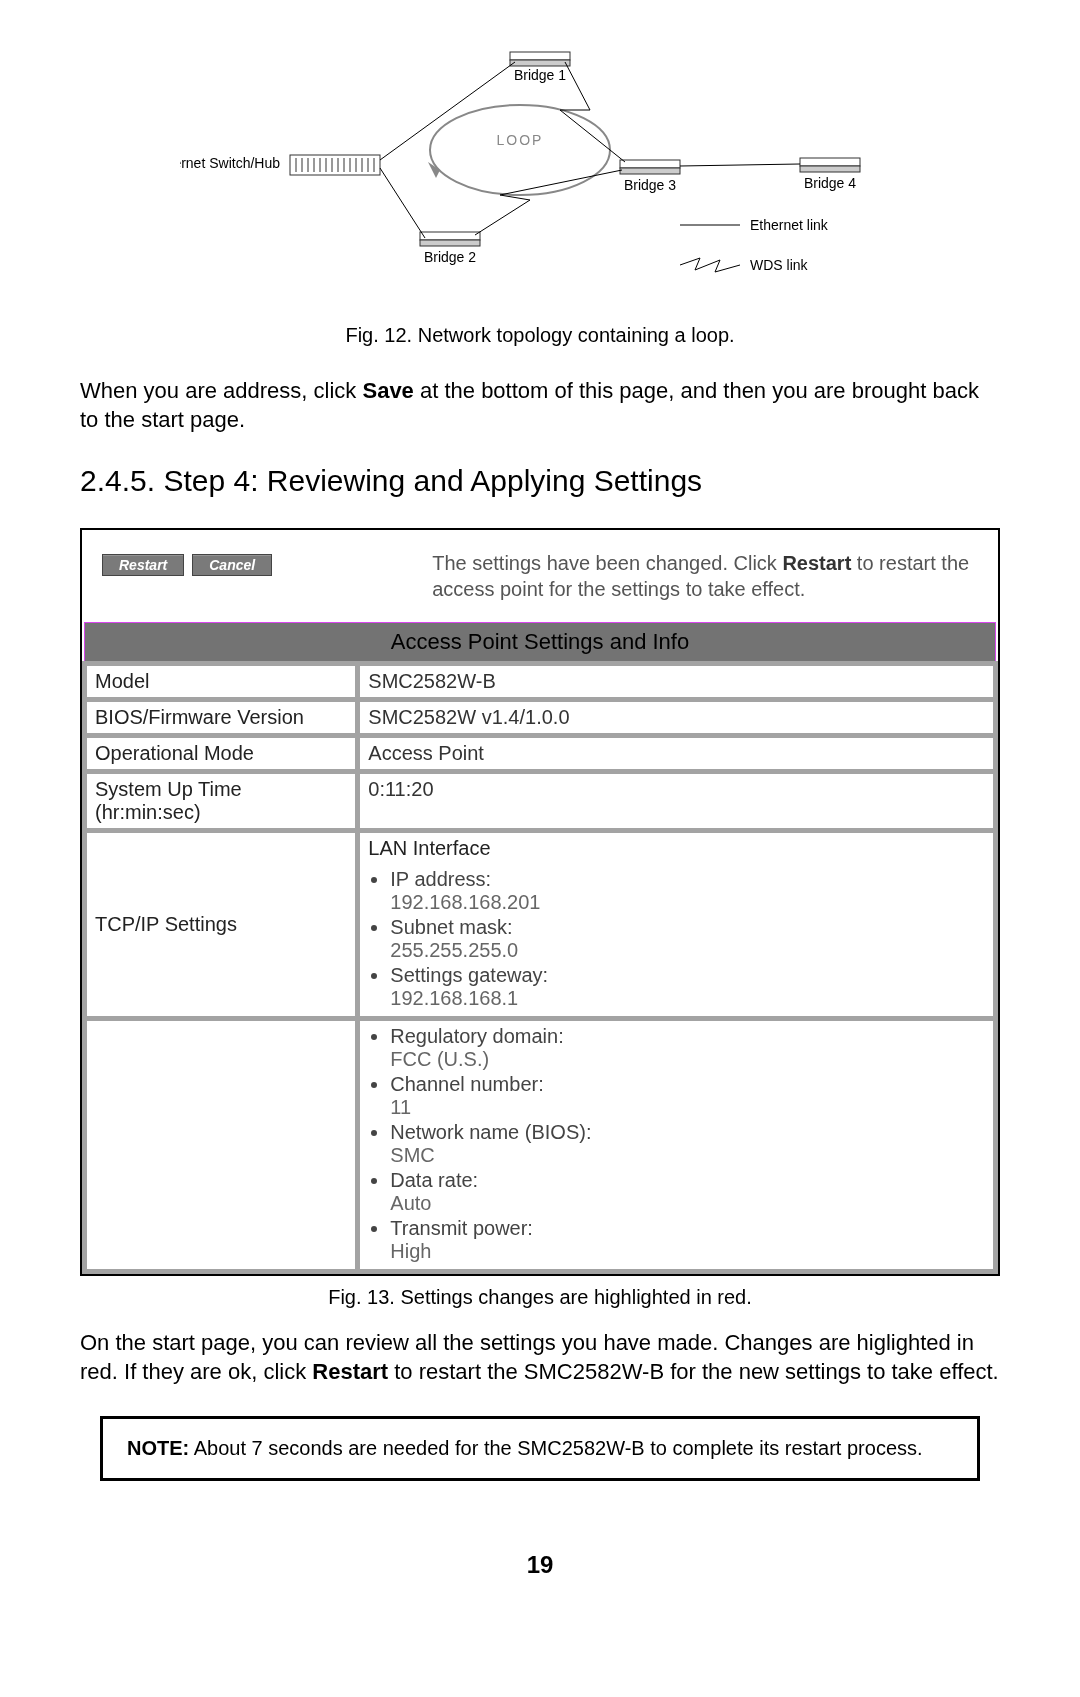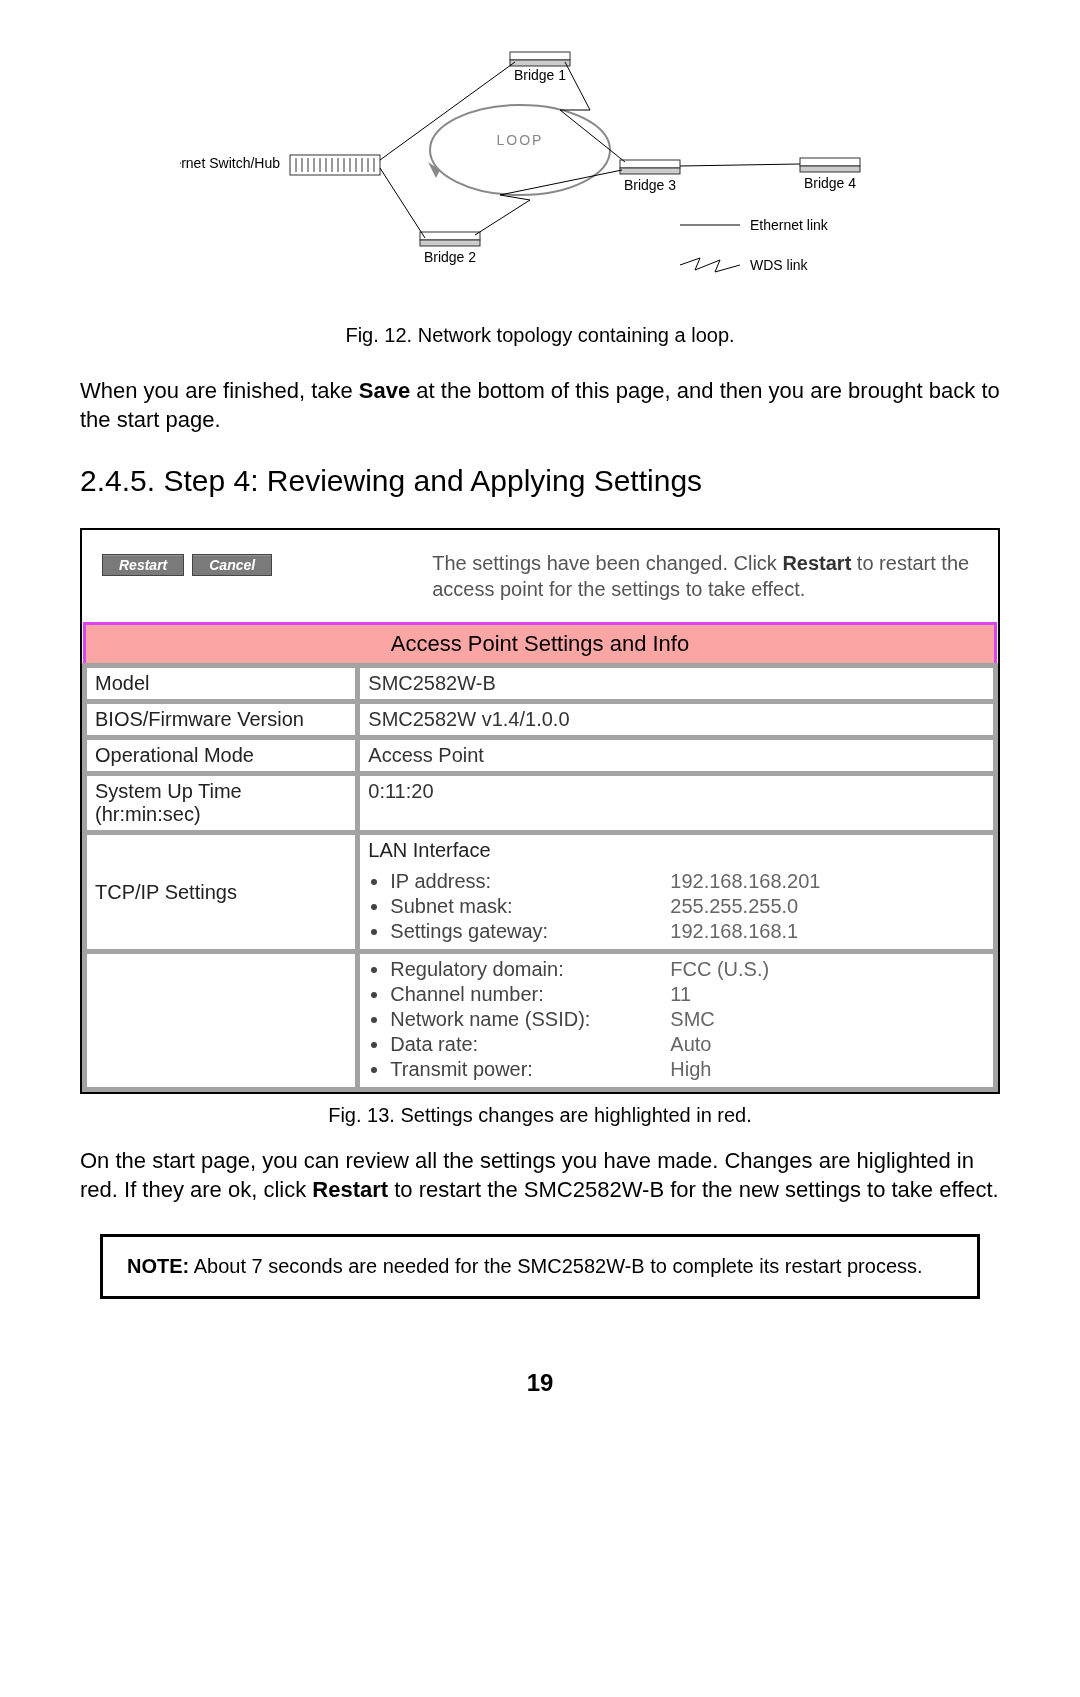--- a/index.html
+++ b/index.html
@@ -77,46 +77,47 @@
     color: #333;
     font-weight: bold;
   }
   table.settings {
     width: 100%;
     border-collapse: collapse;
     font-family: Verdana, Arial, sans-serif;
     font-size: 20px;
   }
   table.settings th.group {
-    background: #fca5a5;
+    background: #737373;
     text-align: center;
     font-weight: normal;
     font-size: 22px;
     padding: 6px;
-    border: 3px solid #d946ef;
+    border: 1px solid #d946ef;
   }
   table.settings td {
     border: 5px solid #a3a3a3;
     padding: 4px 8px;
     vertical-align: top;
     color: #333;
   }
   table.settings td.label {
     width: 30%;
     font-size: 20px;
     color: #222;
   }
   .subhead {
     font-weight: normal;
     font-size: 20px;
     margin-bottom: 8px;
     color: #222;
   }
   .kv-row {
     display: flex;
+    flex-direction: column;
   }
   .kv-row .k {
     width: 280px;
     color: #444;
   }
   .kv-row .v {
     color: #666;
   }
   ul.bullets {
     list-style: disc;
@@ -212,21 +213,21 @@
       <line x1="500" y1="185" x2="560" y2="185" stroke="#000"></line>
       <text x="570" y="190">Ethernet link</text>
       <path d="M500,225 L520,218 L515,230 L540,220 L535,232 L560,225" fill="none" stroke="#000"></path>
       <text x="570" y="230">WDS link</text>
     </svg>
   </div>
 
   <div class="caption">Fig. 12. Network topology containing a loop.</div>
 
   <p class="body-text">
-    <span>When you are finished, take </span><b>Save</b><span> at the bottom of this page, and then you are brought back to the start page.</span>
+    <span>When you are address, click </span><b>Save</b><span> at the bottom of this page, and then you are brought back to the start page.</span>
   </p>
 
   <h2 class="section-heading">2.4.5. Step 4: Reviewing and Applying Settings</h2>
 
   <div class="settings-frame">
     <div class="settings-top">
       <div class="btn-row">
         <button class="btn">Restart</button>
         <button class="btn">Cancel</button>
       </div>
@@ -293,21 +294,21 @@
                   </div>
                 </li>
             <li>
                   <div class="kv-row">
                     <span class="k">Channel number:</span>
                     <span class="v">11</span>
                   </div>
                 </li>
             <li>
                   <div class="kv-row">
-                    <span class="k">Network name (SSID):</span>
+                    <span class="k">Network name (BIOS):</span>
                     <span class="v">SMC</span>
                   </div>
                 </li>
             <li>
                   <div class="kv-row">
                     <span class="k">Data rate:</span>
                     <span class="v">Auto</span>
                   </div>
                 </li>
             <li>

